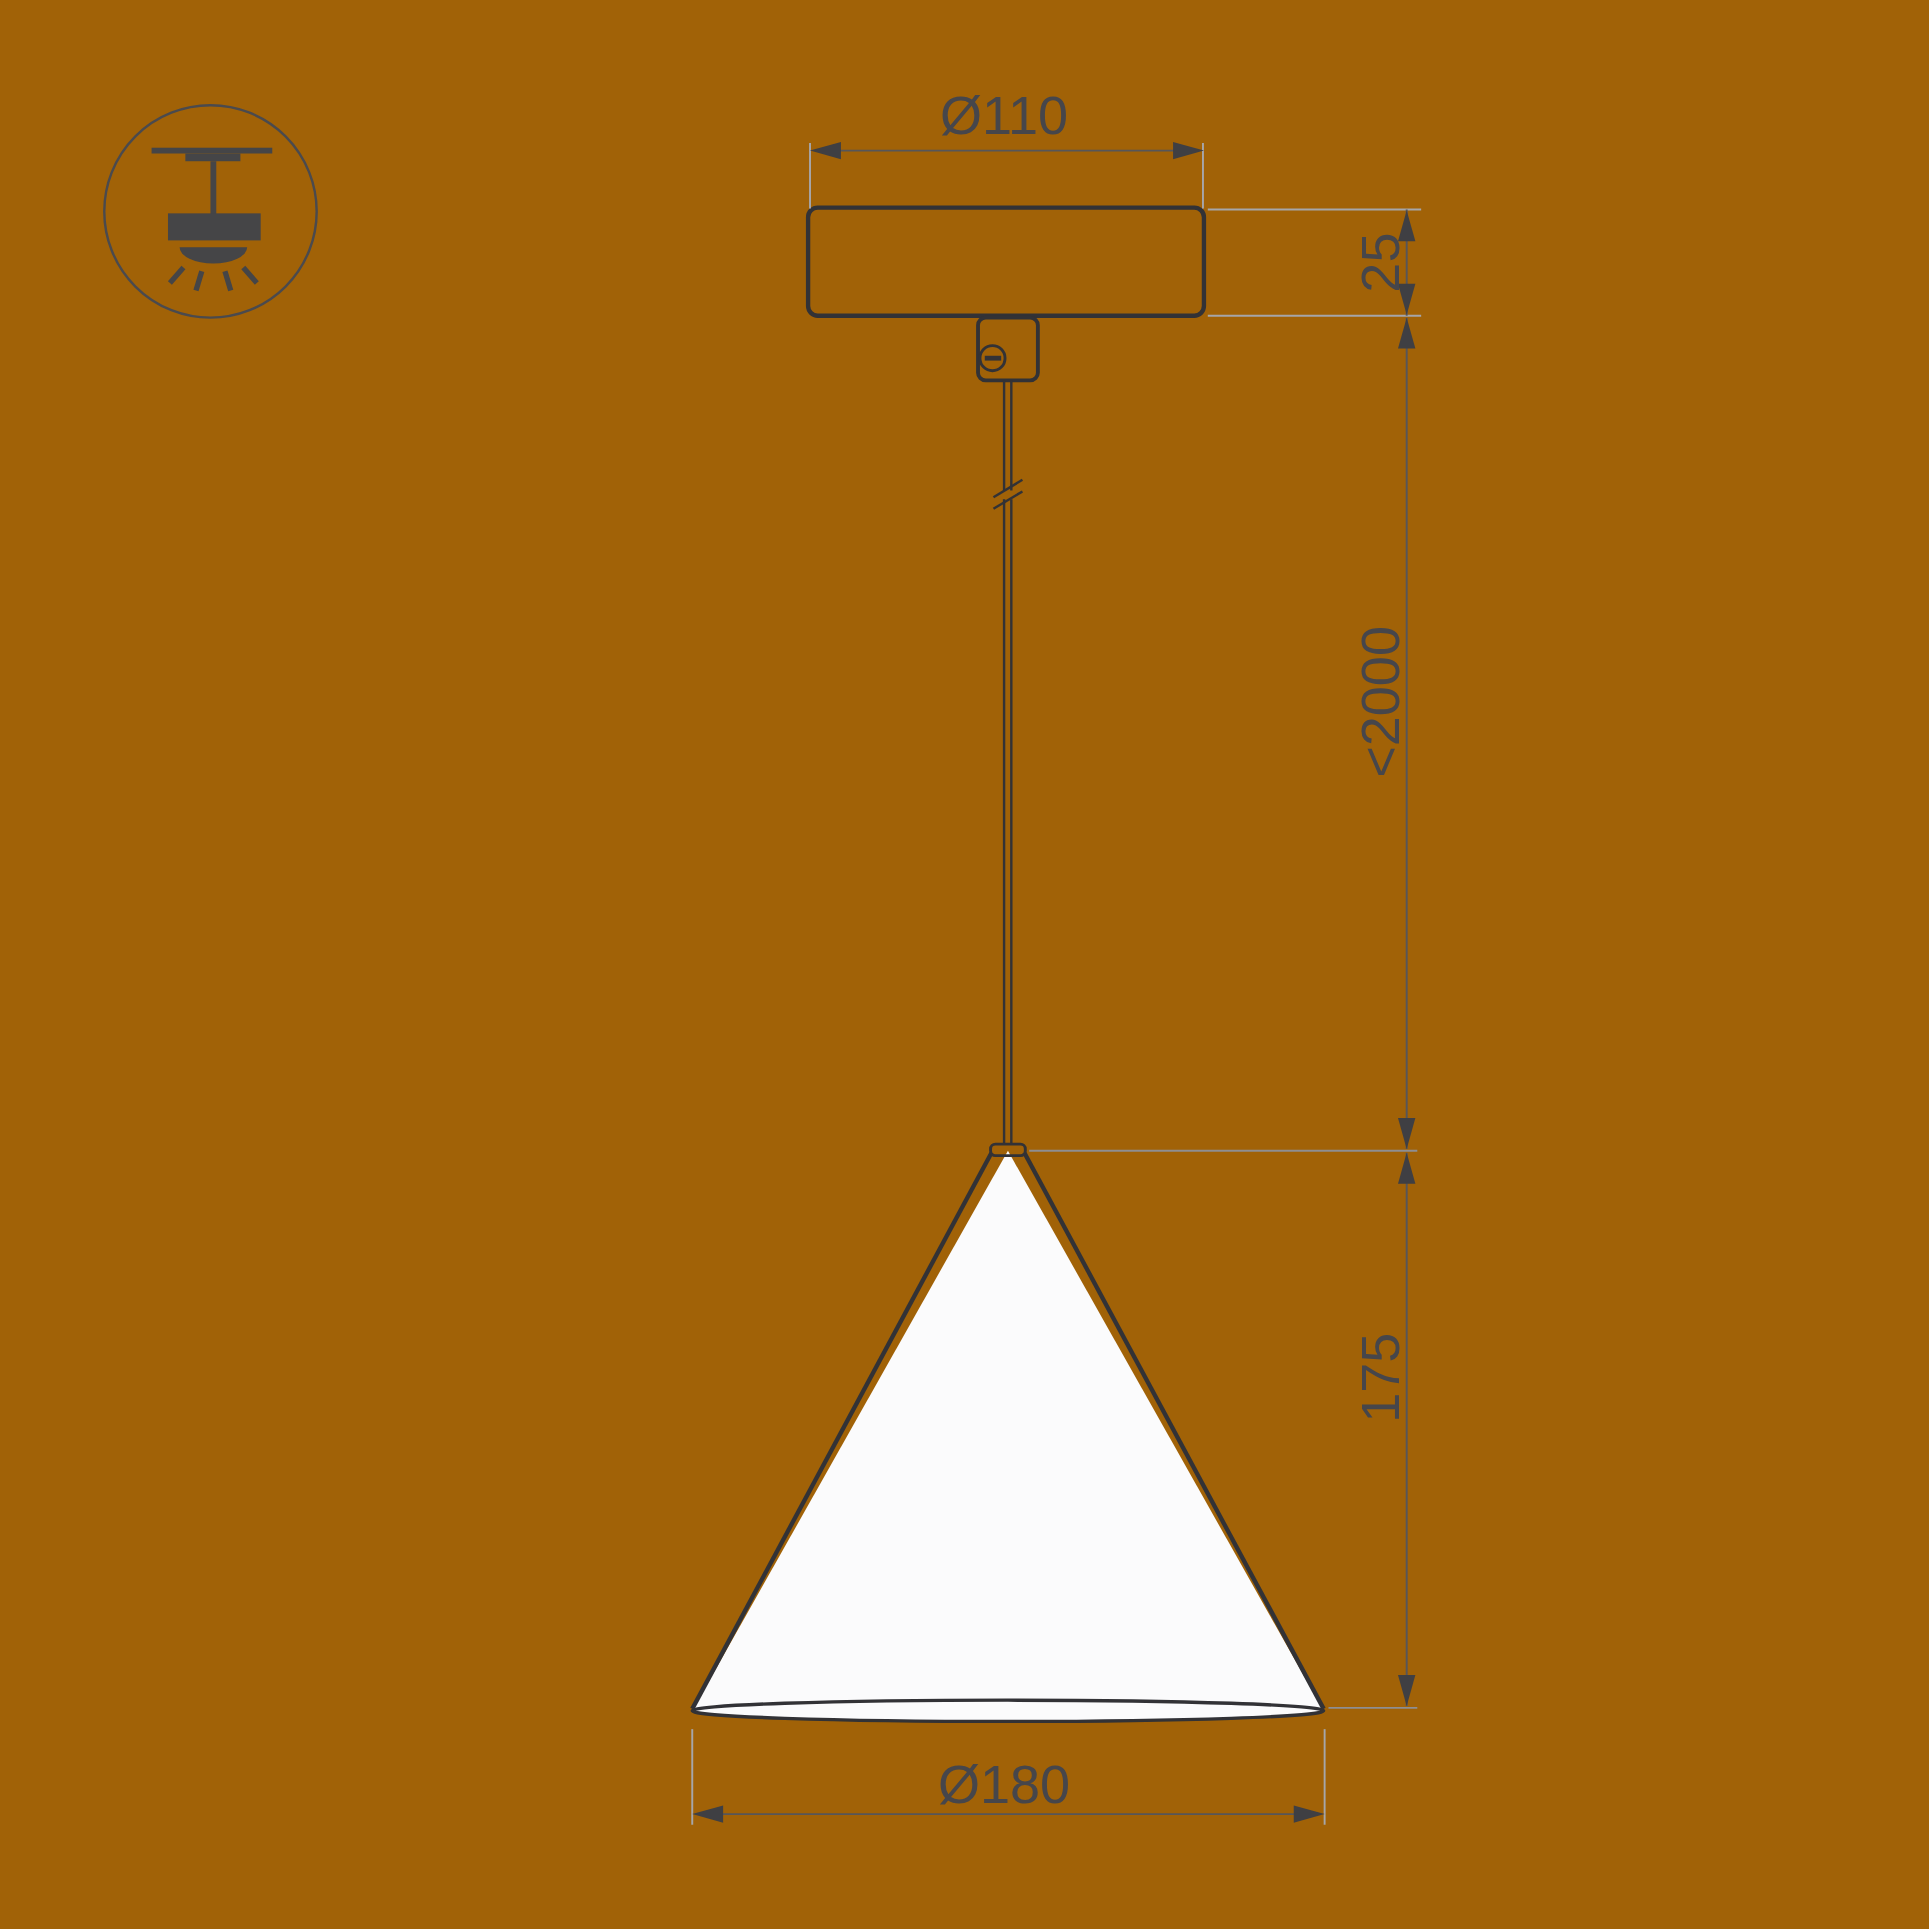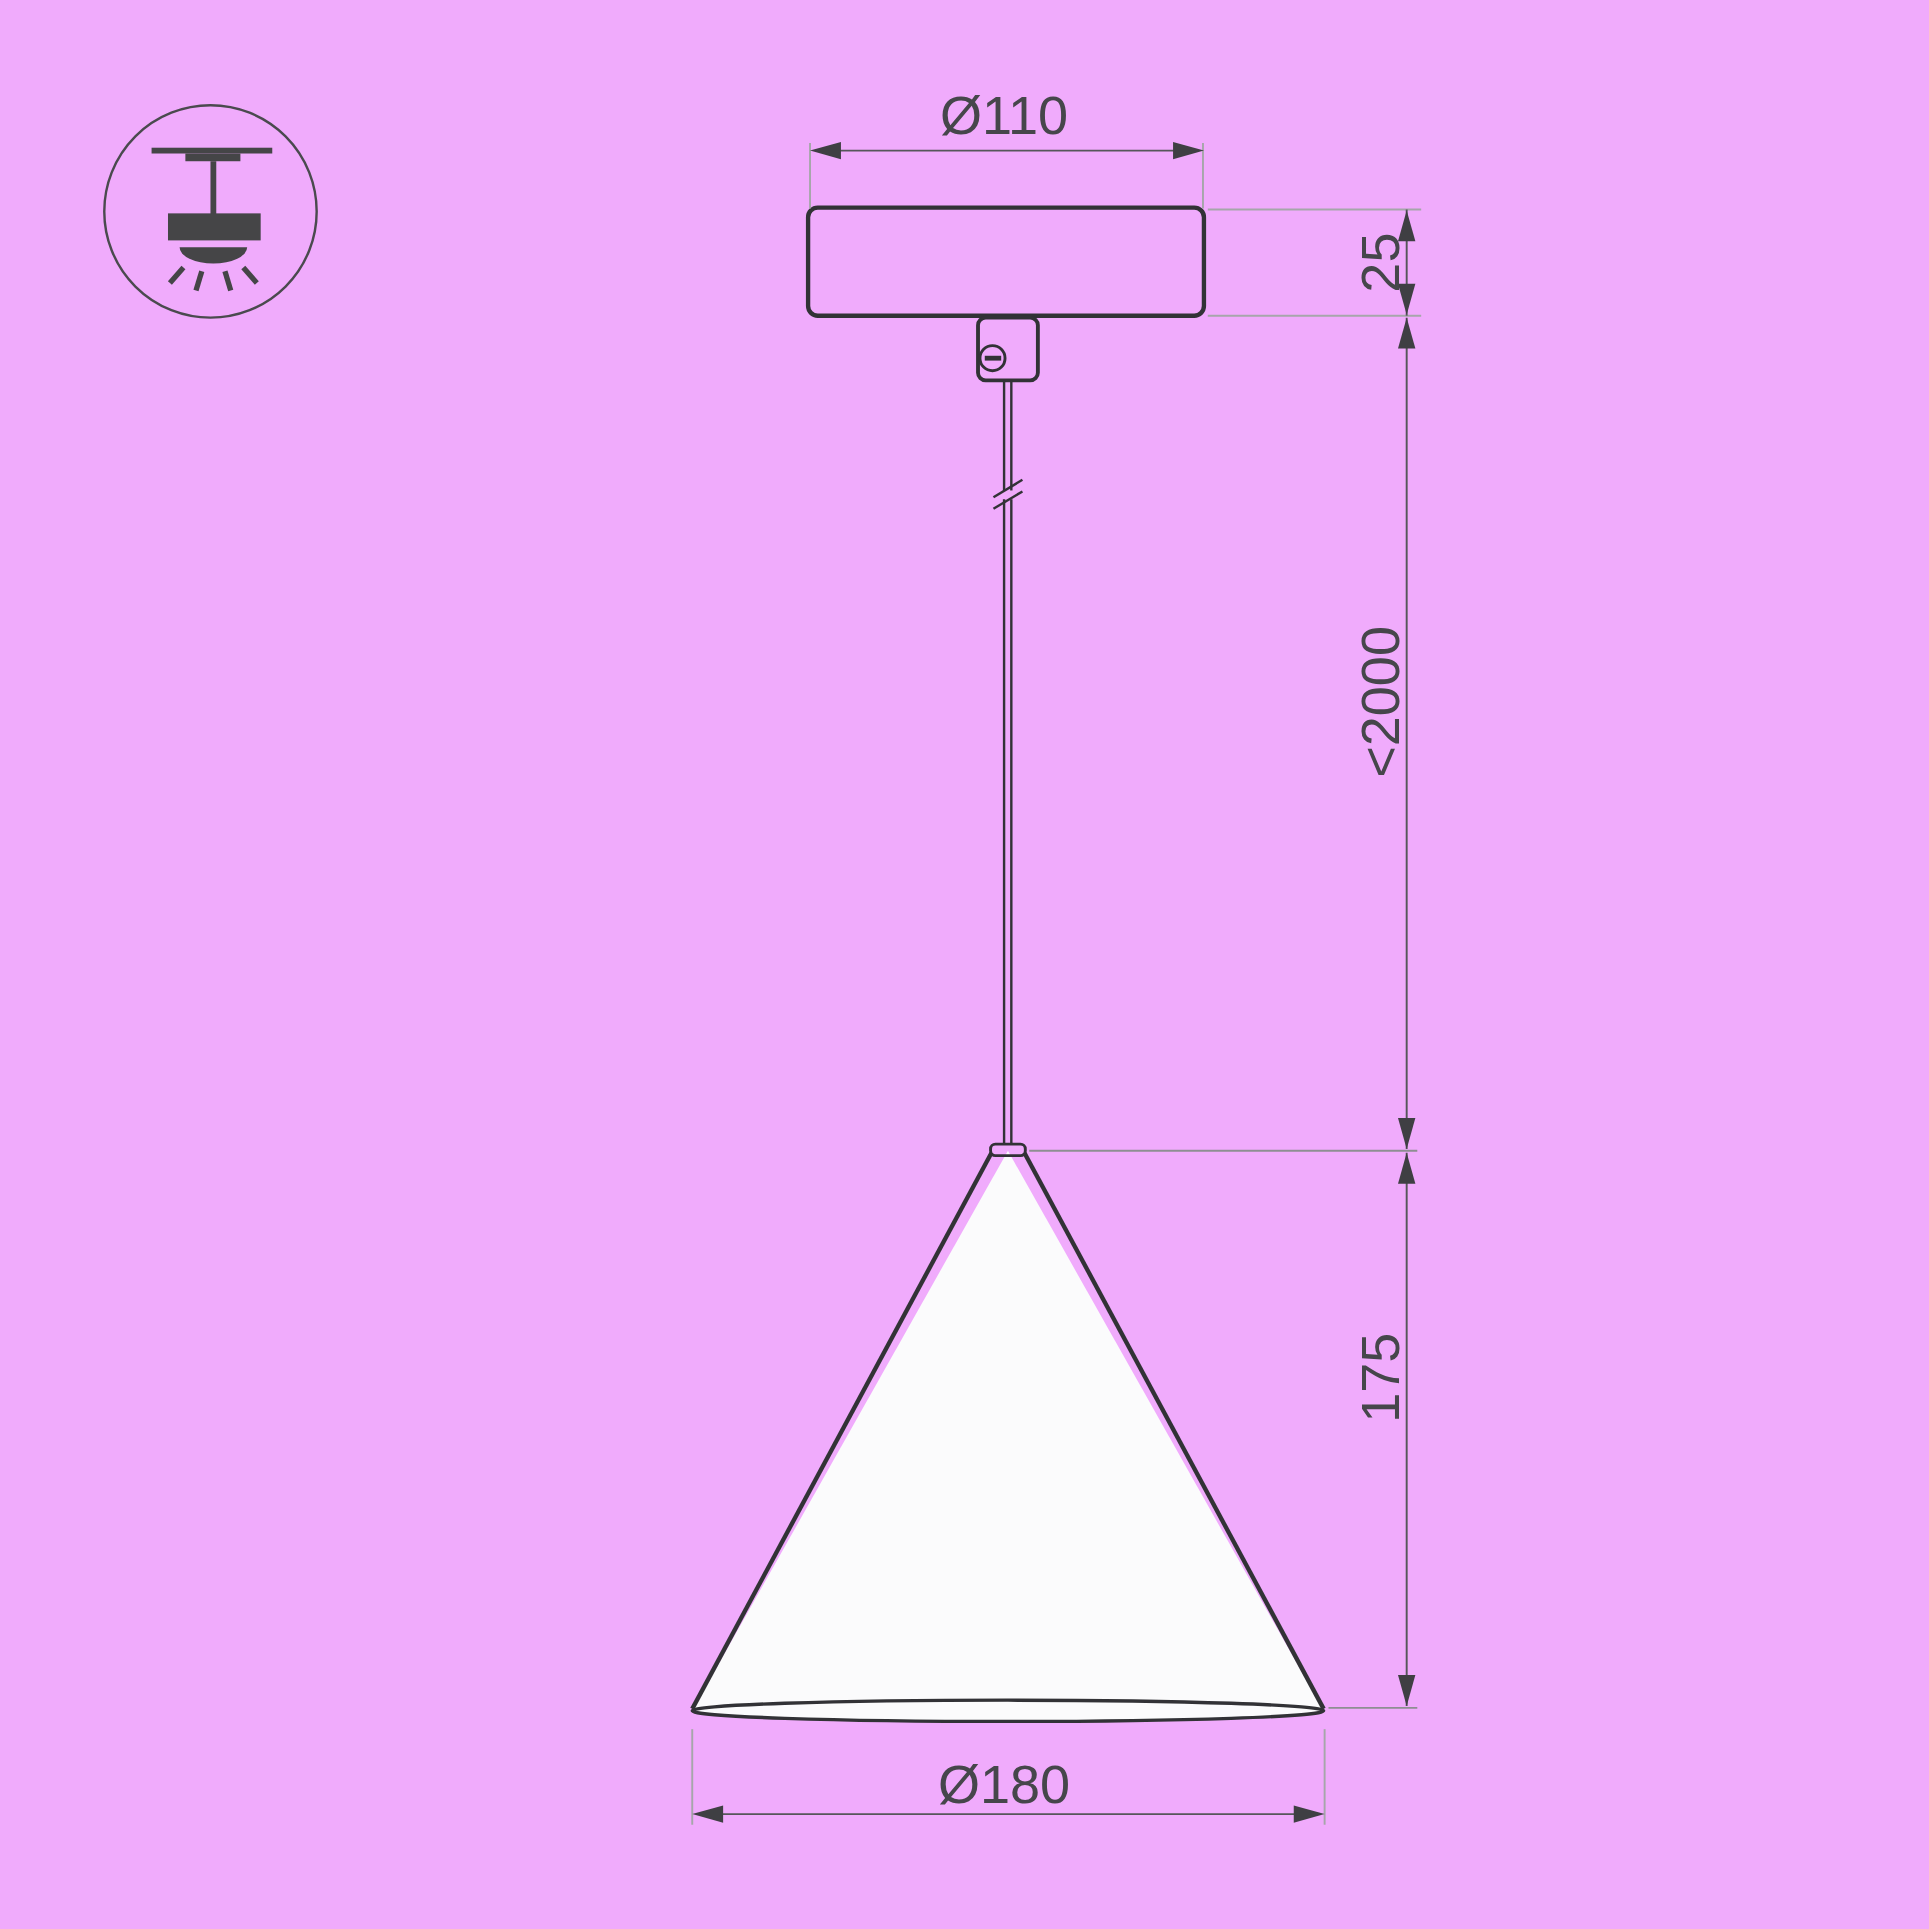--- a/index.html
+++ b/index.html
@@ -4,21 +4,21 @@
 <style>
   html, body {
     margin: 0;
     padding: 0;
     background: #ffffff;
   }
   .stage {
     position: relative;
     width: 1929px;
     height: 1929px;
-    background: #f0abfc;
+    background: #a16207;
     overflow: hidden;
   }
   svg { display: block; }
   .dim-text {
     font-family: "Liberation Sans", "DejaVu Sans", sans-serif;
     font-size: 56px;
     fill: #46464b;
     letter-spacing: 0px;
   }
   .obj { stroke: #323236; fill: none; }

